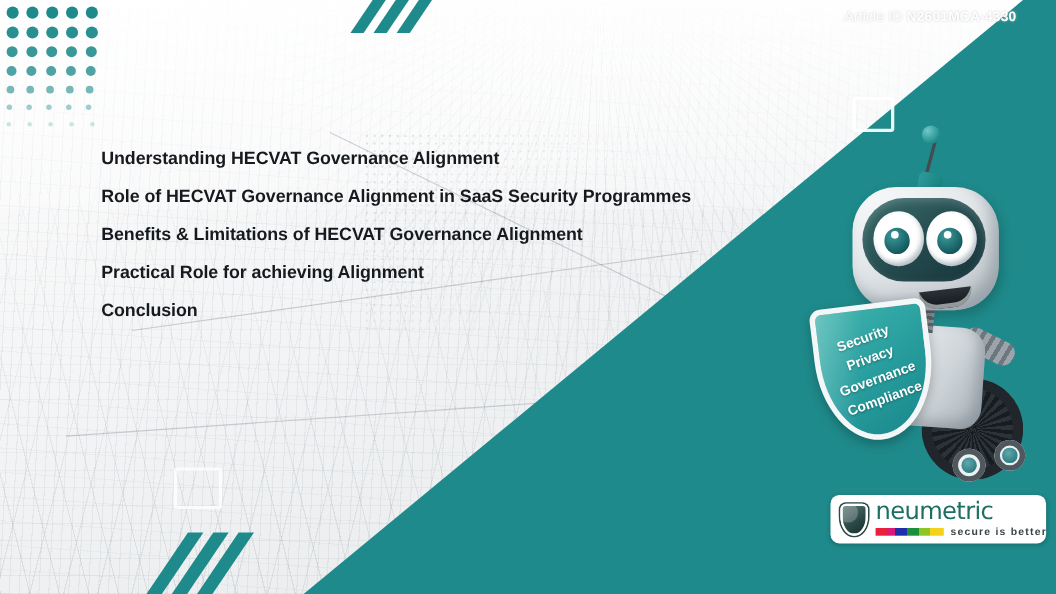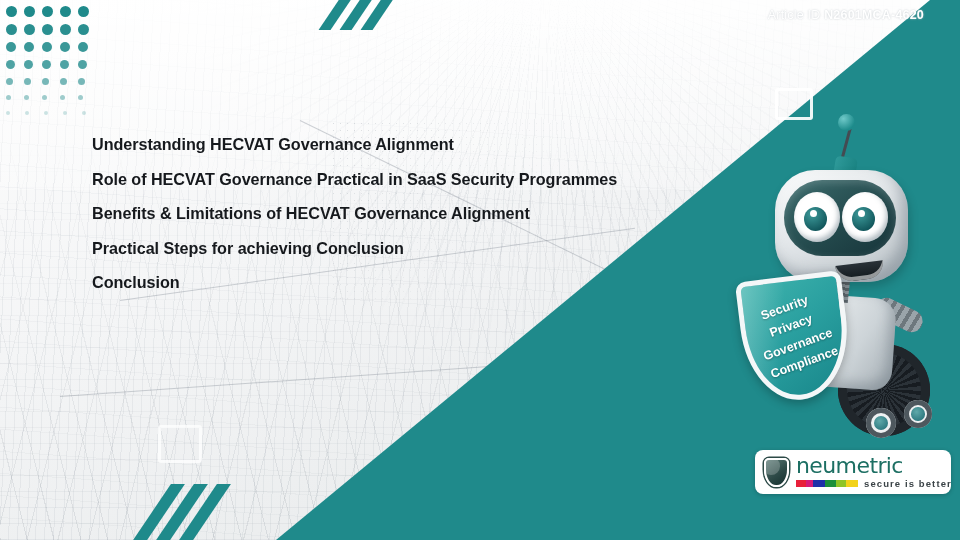--- a/index.html
+++ b/index.html
@@ -348,29 +348,29 @@
     <span></span>
       <span></span>
       <span></span>
   </div>
 
   <div class="sq-outline"></div>
   <div class="sq-outline2"></div>
 
   <div class="article-id">
     <span>Article ID</span>
-    <b>N2601MCA-4620</b>
+    <b>N2601MCA-4330</b>
   </div>
 
 
   <div class="toc">
     <div class="toc-item">Understanding HECVAT Governance Alignment</div>
-    <div class="toc-item">Role of HECVAT Governance Practical in SaaS Security Programmes</div>
+    <div class="toc-item">Role of HECVAT Governance Alignment in SaaS Security Programmes</div>
     <div class="toc-item">Benefits &amp; Limitations of HECVAT Governance Alignment</div>
-    <div class="toc-item">Practical Steps for achieving Conclusion</div>
+    <div class="toc-item">Practical Role for achieving Alignment</div>
     <div class="toc-item">Conclusion</div>
   </div>
 
   <div class="robot">
     <div class="r-wheel"></div>
     <div class="r-hub h1">
         <i></i>
       </div>
     <div class="r-hub h2">
         <i></i>

